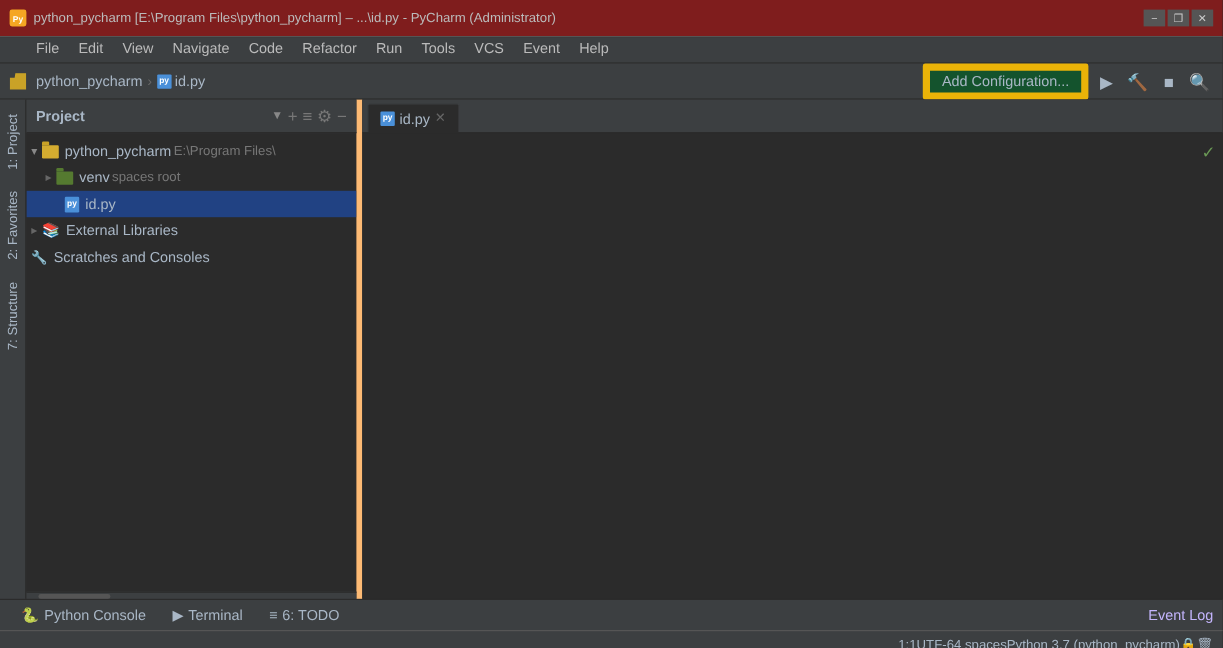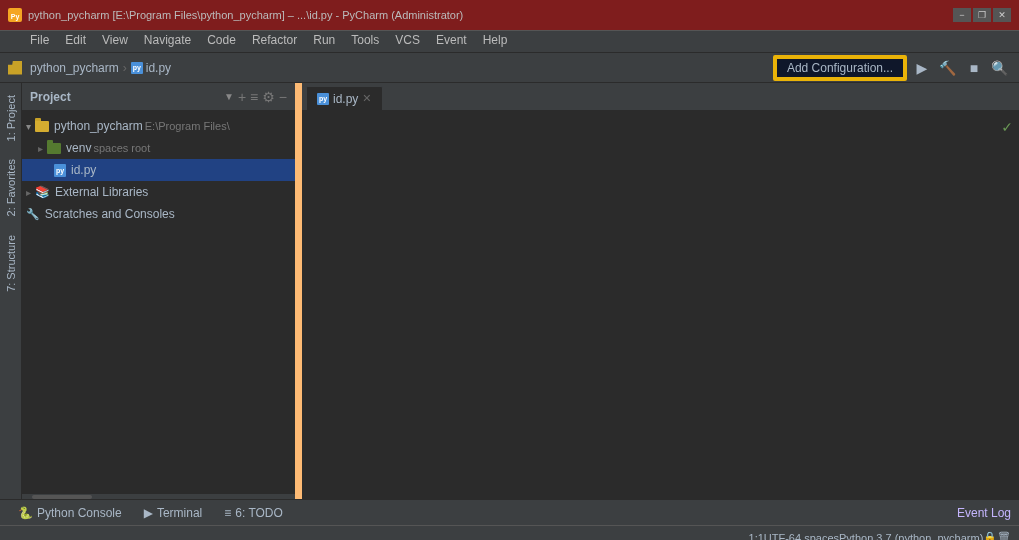--- a/index.html
+++ b/index.html
@@ -104,22 +104,22 @@
     }
 
     
     #toolbar-right {
       margin-left: auto;
       display: flex;
       align-items: center;
       gap: 4px;
     }
     .add-config-btn {
-      background: #0f172a;
-      border: 4px solid #eab308;
+      background: #14532d;
+      border: 6px solid #eab308;
       color: #a9b7c6;
       padding: 2px 10px;
       font-size: 12px;
       cursor: pointer;
       border-radius: 2px;
     }
     .toolbar-icon-btn {
       width: 22px; height: 22px;
       background: none;
       border: none;
@@ -155,21 +155,21 @@
       cursor: pointer;
       padding: 8px 3px;
       border-radius: 2px;
       white-space: nowrap;
     }
 
     
     #project-panel {
       width: 280px;
       background: #2b2b2b;
-      border-right: 7px solid #fdba74;
+      border-right: 5px solid #fdba74;
       display: flex;
       flex-direction: column;
     }
     #project-header {
       height: 28px;
       background: #3c3f41;
       display: flex;
       align-items: center;
       padding: 0 8px;
       gap: 4px;

